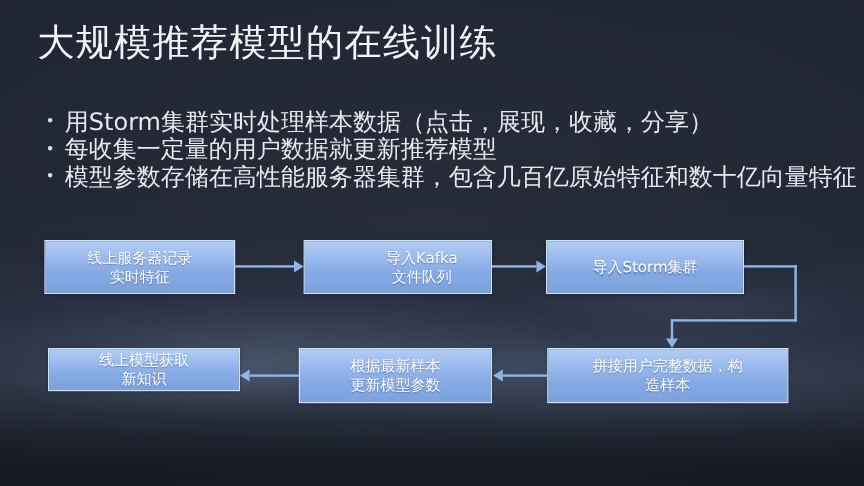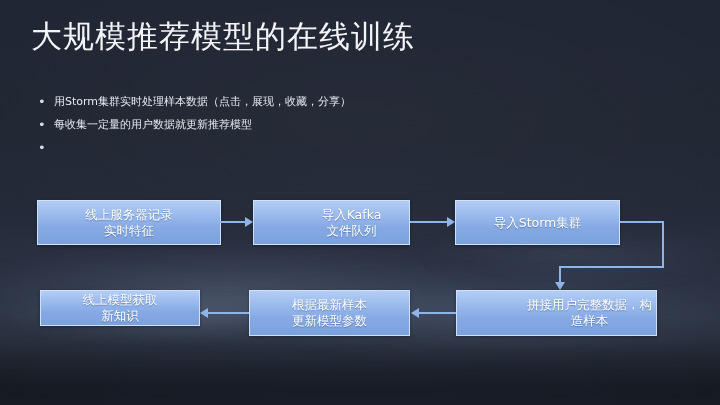--- a/index.html
+++ b/index.html
@@ -122,21 +122,21 @@
   .bullet-dot {
     width: 16px;
     flex: 0 0 16px;
     color: #d7dde6;
     font-size: 13px;
     line-height: 23px;
     text-align: left;
   }
   .bullet-text {
     color: #e6eaf0;
-    font-size: 11px;
+    font-size: 20px;
     line-height: 23px;
     white-space: nowrap;
   }
 
   
   .flow {
     position: absolute;
     left: 0;
     top: 0;
     width: 720px;
@@ -209,40 +209,41 @@
     <div class="bullet-row">
       <span class="bullet-dot">•</span>
       <span class="bullet-text">用Storm集群实时处理样本数据（点击，展现，收藏，分享）</span>
     </div>
     <div class="bullet-row">
       <span class="bullet-dot">•</span>
       <span class="bullet-text">每收集一定量的用户数据就更新推荐模型</span>
     </div>
     <div class="bullet-row">
       <span class="bullet-dot">•</span>
+      <span class="bullet-text">模型参数存储在高性能服务器集群，包含几百亿原始特征和数十亿向量特征</span>
     </div>
   </div>
 
   <div class="flow">
 
-    <div class="node" style="left:37px;  top:200px; width:184px; height:45px;">
+    <div class="node" style="left:37px;  top:200px; width:159px; height:45px;">
       <span class="node-label">线上服务器记录
 实时特征</span>
     </div>
 
     <div class="node" style="left:253px; top:200px; width:157px; height:45px;padding-left:40px;">
       <span class="node-label">导入Kafka
 文件队列</span>
     </div>
 
     <div class="node" style="left:455px; top:200px; width:165px; height:45px;">
       <span class="node-label">导入Storm集群</span>
     </div>
 
-    <div class="node" style="left:456px; top:290px; width:201px; height:46px;justify-content:flex-end;">
+    <div class="node" style="left:456px; top:290px; width:201px; height:46px;">
       <span class="node-label">拼接用户完整数据，构
 造样本</span>
     </div>
 
     <div class="node" style="left:249px; top:290px; width:161px; height:46px;justify-content:center;">
       <span class="node-label">根据最新样本
 更新模型参数</span>
     </div>
 
     <div class="node" style="left:40px;  top:290px; width:160px; height:36px;">

